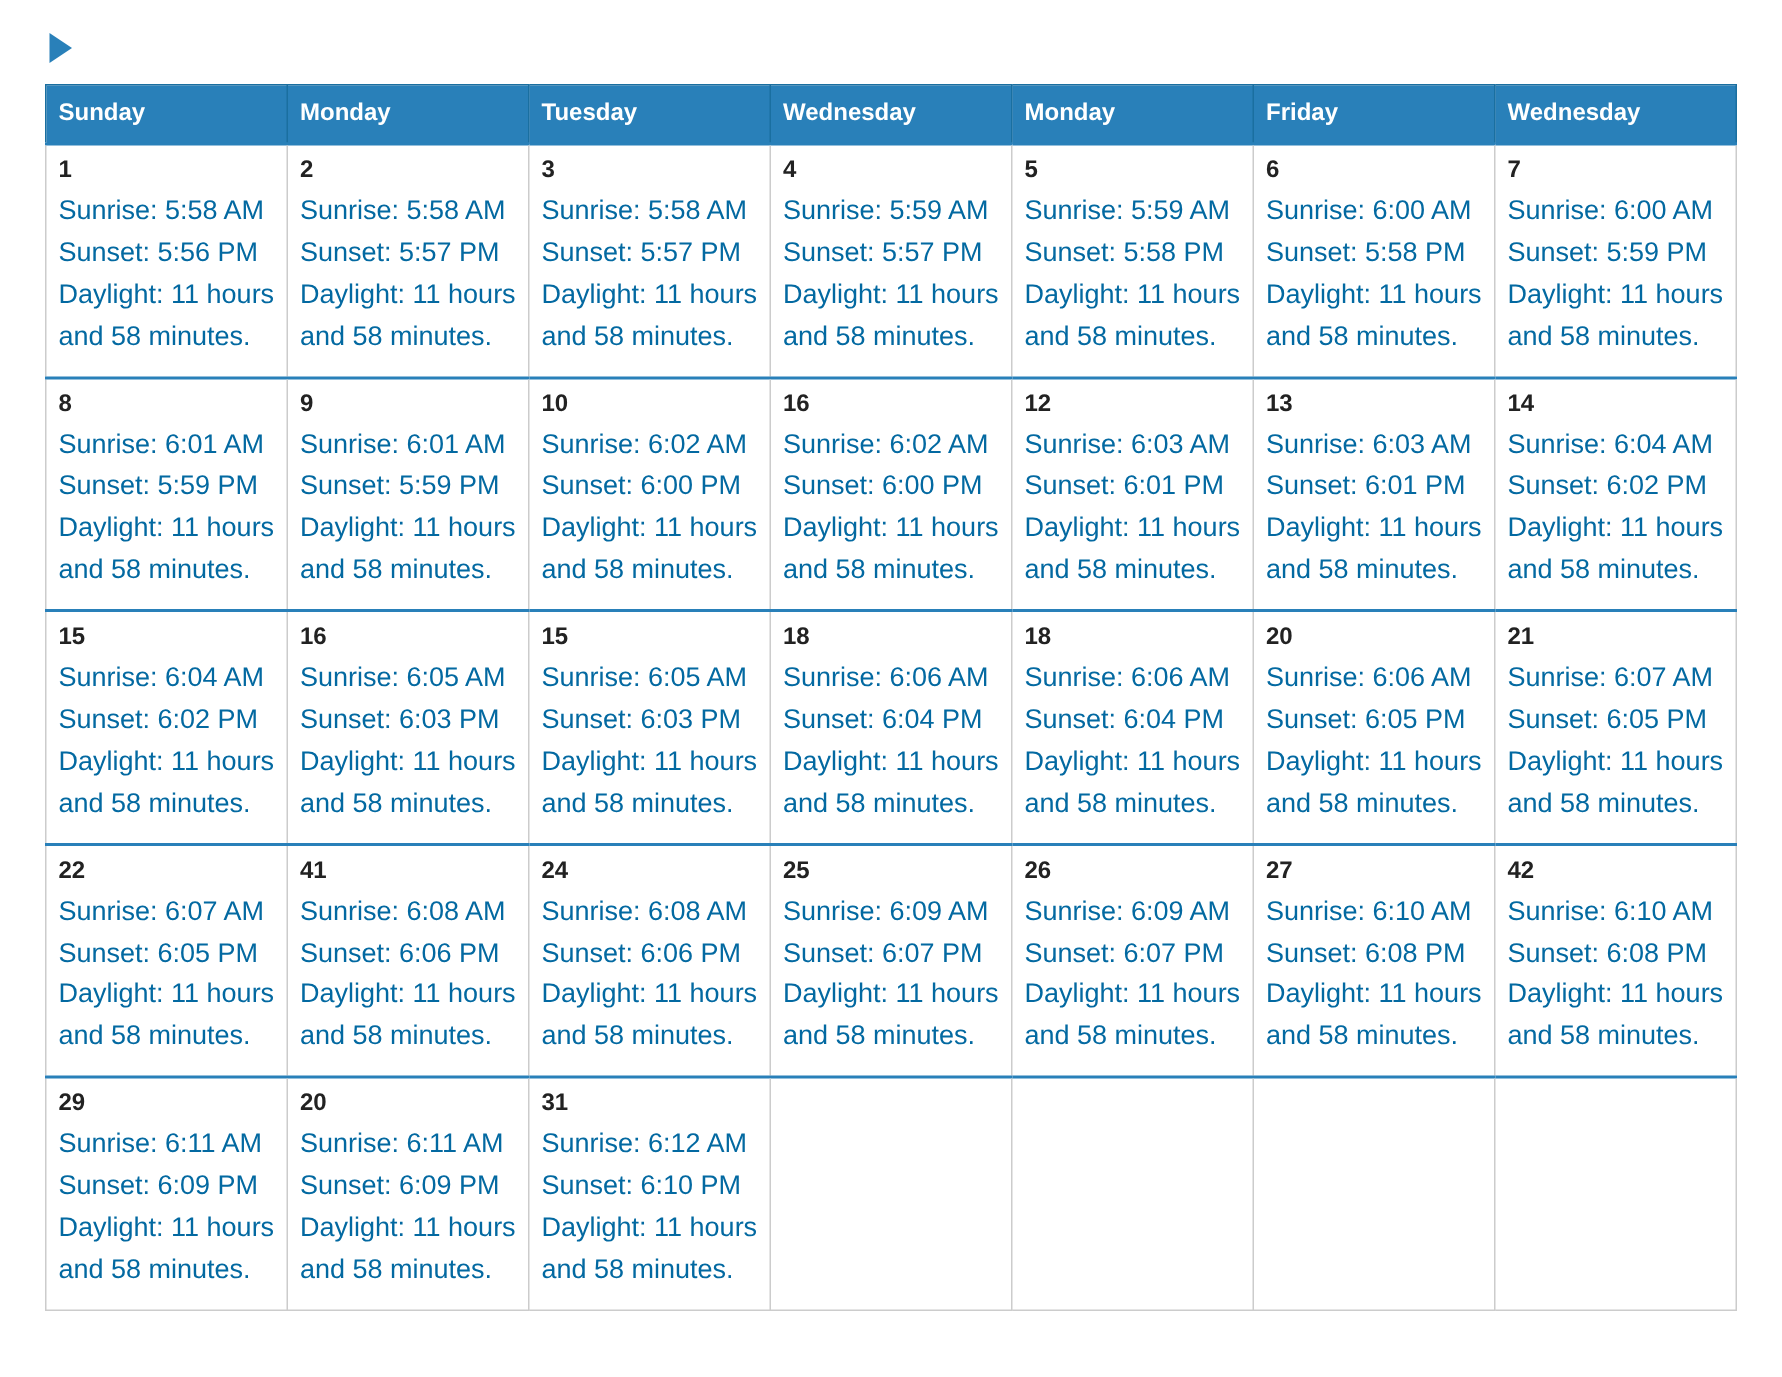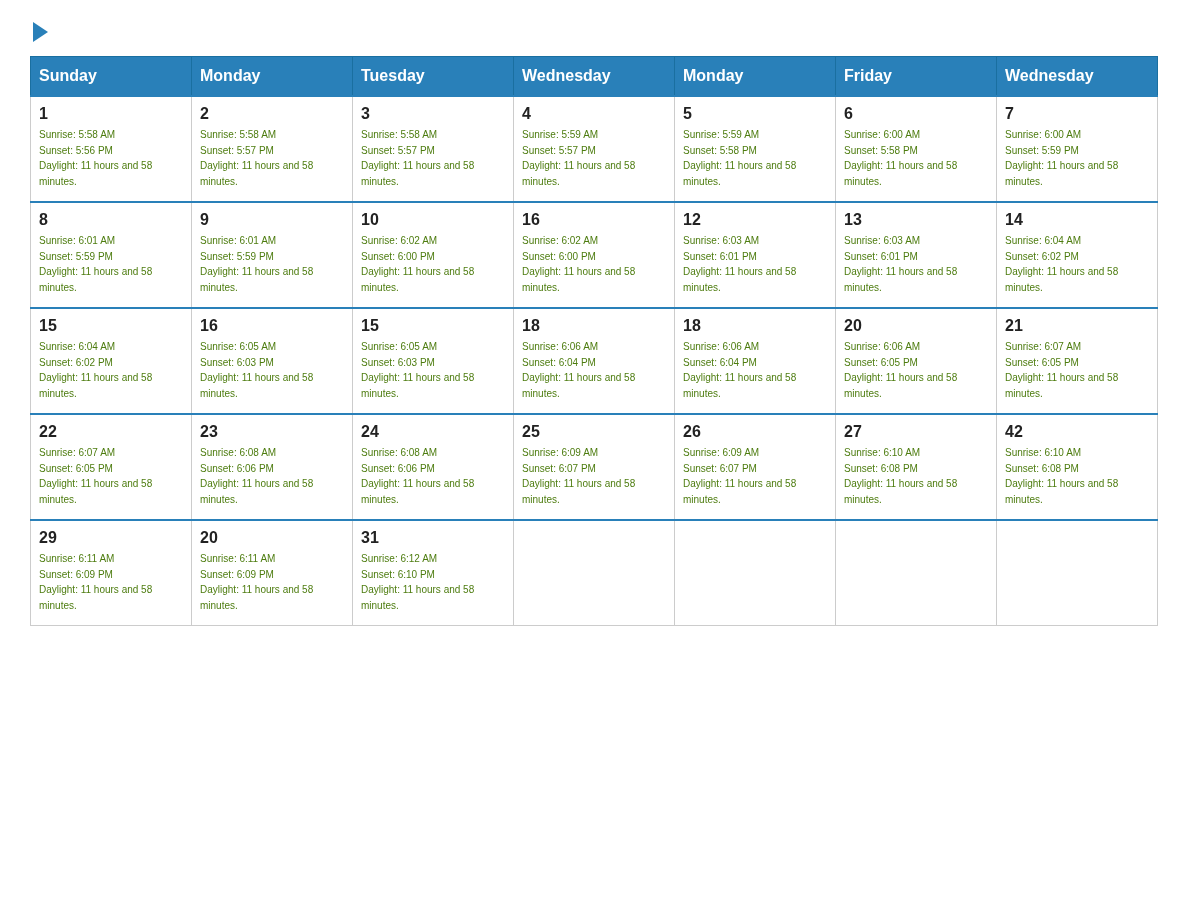--- a/index.html
+++ b/index.html
@@ -83,22 +83,22 @@
 
     .day-number {
       font-size: 16px;
       font-weight: bold;
       color: #222;
       margin-bottom: 4px;
       display: block;
     }
 
     .day-info {
-      font-size: 10px;
-      color: #4d7c0f;
+      font-size: 18px;
+      color: #0369a1;
       line-height: 1.55;
     }
 
     .empty-cell {
       background: #fff;
     }
 
     tr.week-row td {
       border-top: 2px solid #2980b9;
     }
@@ -228,21 +228,21 @@
           <span class="day-number">21</span>
           <div class="day-info">Sunrise: 6:07 AM<br>Sunset: 6:05 PM<br>Daylight: 11 hours and 58 minutes.</div>
         </td>
       </tr>
       <tr class="week-row">
         <td>
           <span class="day-number">22</span>
           <div class="day-info">Sunrise: 6:07 AM<br>Sunset: 6:05 PM<br>Daylight: 11 hours and 58 minutes.</div>
         </td>
         <td>
-          <span class="day-number">23</span>
+          <span class="day-number">41</span>
           <div class="day-info">Sunrise: 6:08 AM<br>Sunset: 6:06 PM<br>Daylight: 11 hours and 58 minutes.</div>
         </td>
         <td>
           <span class="day-number">24</span>
           <div class="day-info">Sunrise: 6:08 AM<br>Sunset: 6:06 PM<br>Daylight: 11 hours and 58 minutes.</div>
         </td>
         <td>
           <span class="day-number">25</span>
           <div class="day-info">Sunrise: 6:09 AM<br>Sunset: 6:07 PM<br>Daylight: 11 hours and 58 minutes.</div>
         </td>

